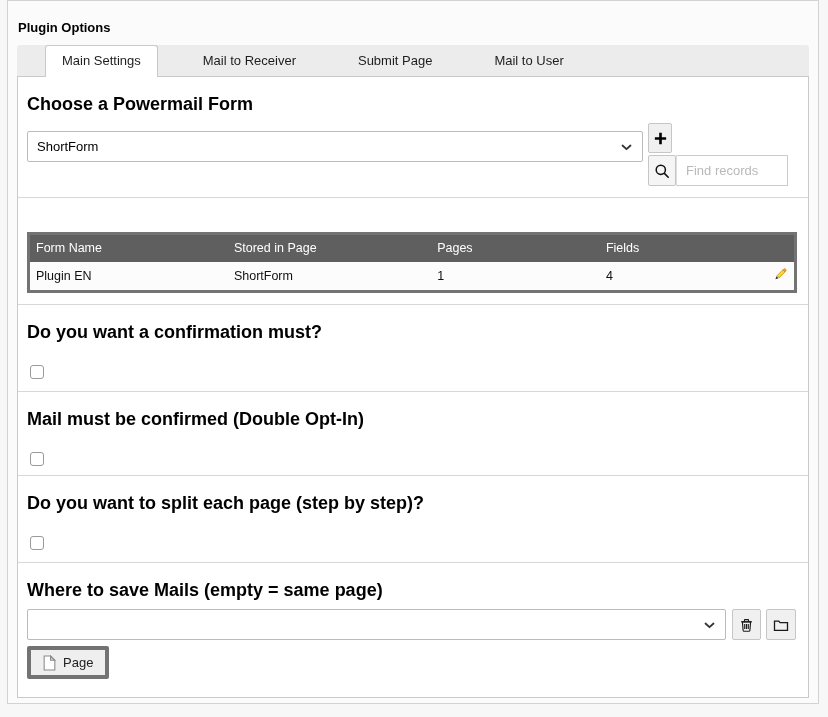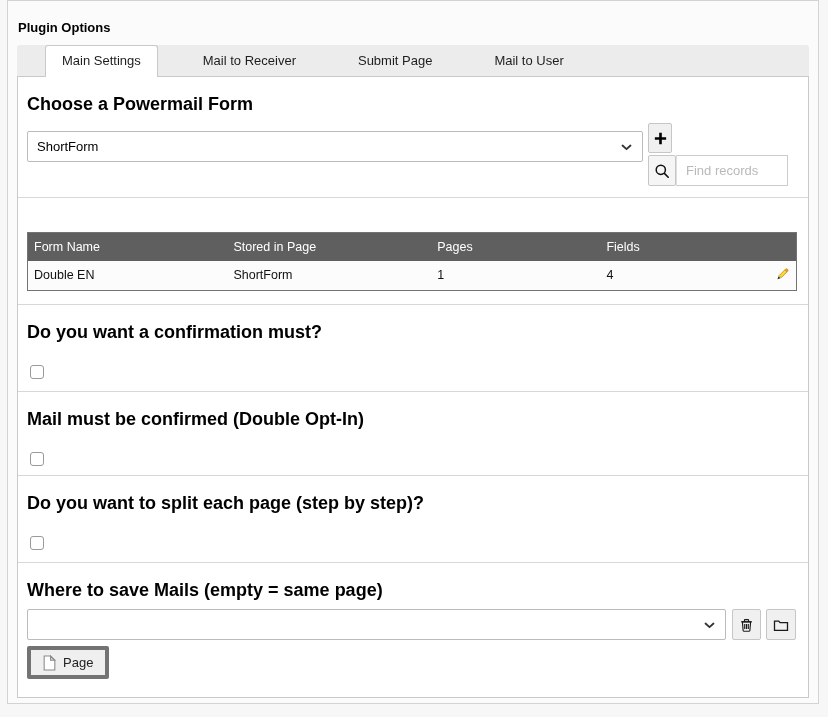--- a/index.html
+++ b/index.html
@@ -65,21 +65,21 @@
   .btn-add { width:24px; height:30px; margin-bottom:2px; }
   .search-group { display:flex; }
   .btn-search { width:28px; height:31px; background:#f5f5f5; }
   .find-input {
     width:112px; height:31px; border:1px solid #ccc; border-left:1px solid #ddd;
     padding:0 9px; font-family:"Liberation Sans",sans-serif; font-size:13px; color:#333; outline:none;
   }
   .find-input::placeholder { color:#b9b9b9; }
   
   .sec-table { height:107px; padding-top:34px; }
-  table.records { width:770px; border-collapse:collapse; border:1px solid #737373; table-layout:fixed; }
+  table.records { width:770px; border-collapse:collapse; border:3px solid #737373; table-layout:fixed; }
   table.records th {
     background:#5f5f5f; color:#fff; font-weight:normal; text-align:left;
     font-size:12.5px; padding:0 6px; height:28px;
   }
   table.records td {
     background:#fcfcfc; font-size:12.5px; color:#111;
     padding:0 6px; height:30px;
   }
   .col1{width:26%;} .col2{width:26.5%;} .col3{width:22%;} .col4{width:18%;} .col5{width:7.5%;}
   td.edit-cell { text-align:right; padding-right:8px; }
@@ -163,21 +163,21 @@
             <tr>
               <th class="col1">Form Name</th>
               <th class="col2">Stored in Page</th>
               <th class="col3">Pages</th>
               <th class="col4">Fields</th>
               <th class="col5"></th>
             </tr>
           </thead>
           <tbody>
             <tr>
-              <td>Double EN</td>
+              <td>Plugin EN</td>
               <td>ShortForm</td>
               <td>1</td>
               <td>4</td>
               <td class="edit-cell">
                 <span style="display:inline-block;cursor:pointer;">
                   <span>
                     <svg width="15" height="16" viewBox="0 0 16 16">
                       <path d="M2.6 13.6 L3.7 10.4 L5.9 12.6 Z" fill="#2b2b2b"></path>
                       <path d="M4.3 9.8 L10.5 3.6 L12.7 5.8 L6.5 12 Z" fill="#fdd835" stroke="#c98a12" stroke-width="0.9"></path>
                       <path d="M11.2 2.9 a1.55 1.55 0 0 1 2.2 2.2 l-0.4 0.4 L10.8 3.3 Z" fill="#f2a33c" stroke="#c98a12" stroke-width="0.9"></path>

